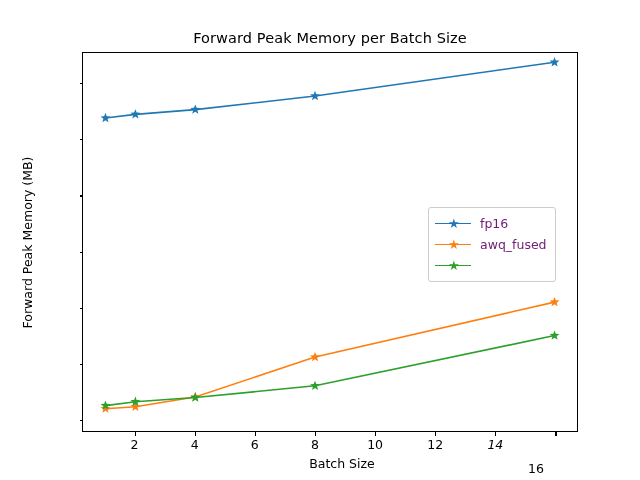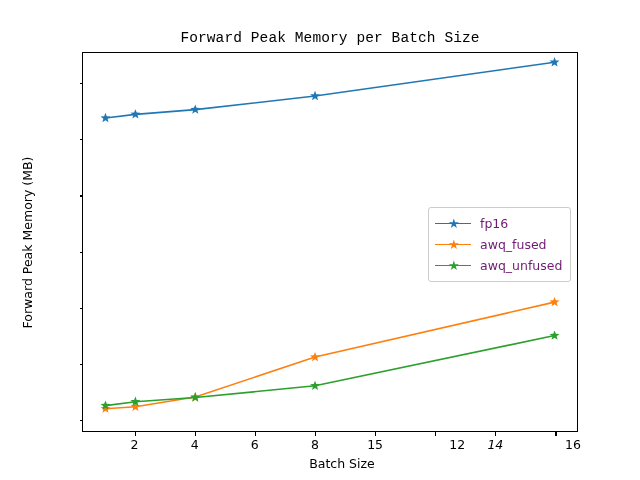--- a/index.html
+++ b/index.html
@@ -8,21 +8,20 @@
     font-family:"DejaVu Sans","Liberation Sans",sans-serif;
     overflow:hidden;position:relative;
   }
   #figure{position:absolute;left:0;top:0;width:640px;height:480px;background:#ffffff;}
 
   
   #chart-title{
     position:absolute;left:82px;top:30px;width:496px;
     text-align:center;font-size:14.5px;color:#000;
     letter-spacing:0.1px;
-    font-family:Liberation Mono, monospace;
   }
 
   
   #plot-area{
     position:absolute;left:82px;top:52px;width:496px;height:380px;
     border:1.05px solid #000;box-sizing:border-box;background:transparent;
   }
   #plot-svg{position:absolute;left:0;top:0;width:100%;height:100%;display:block;}
 
   
@@ -104,27 +103,27 @@
   <div id="ytick-group"></div>
   <div id="xtick-group">
       <div class="xtick-label" style="left: 134.606px;">2</div>
       <div class="xtick-mark" style="left: 134.606px;"></div>
       <div class="xtick-label" style="left: 194.727px;">4</div>
       <div class="xtick-mark" style="left: 194.727px;"></div>
       <div class="xtick-label" style="left: 254.848px;">6</div>
       <div class="xtick-mark" style="left: 254.848px;"></div>
       <div class="xtick-label" style="left: 314.97px;">8</div>
       <div class="xtick-mark" style="left: 314.97px;"></div>
-      <div class="xtick-label" style="left: 375.091px;">15</div>
+      <div class="xtick-label" style="left: 375.091px;">10</div>
       <div class="xtick-mark" style="left: 375.091px;"></div>
-      <div class="xtick-label" style="left: 435.212px; text-align: right;">12</div>
+      <div class="xtick-label" style="left: 435.212px;">12</div>
       <div class="xtick-mark" style="left: 435.212px;"></div>
       <div class="xtick-label" style="left: 495.333px; font-style: italic;">14</div>
       <div class="xtick-mark" style="left: 495.333px;"></div>
-      <div class="xtick-label" style="left: 573px;">16</div>
+      <div class="xtick-label" style="left: 536px; margin-top: 24px;">16</div>
       <div class="xtick-mark" style="left: 555.455px;"></div>
     </div>
 
   <div id="legend">
       <div class="legend-row">
         <span class="legend-swatch">
           <span class="lseg" style="background: rgb(31, 119, 180);"></span>
           <span class="lstar" style="color: rgb(31, 119, 180);">★</span>
         </span>
         <span class="legend-label">fp16</span>
@@ -134,17 +133,16 @@
           <span class="lseg" style="background: rgb(255, 127, 14);"></span>
           <span class="lstar" style="color: rgb(255, 127, 14);">★</span>
         </span>
         <span class="legend-label">awq_fused</span>
       </div>
       <div class="legend-row">
         <span class="legend-swatch">
           <span class="lseg" style="background: rgb(44, 160, 44);"></span>
           <span class="lstar" style="color: rgb(44, 160, 44);">★</span>
         </span>
-        <span class="legend-label">awq_unfused</span>
       </div>
     </div>
 
 </div>
 
 </body></html>

